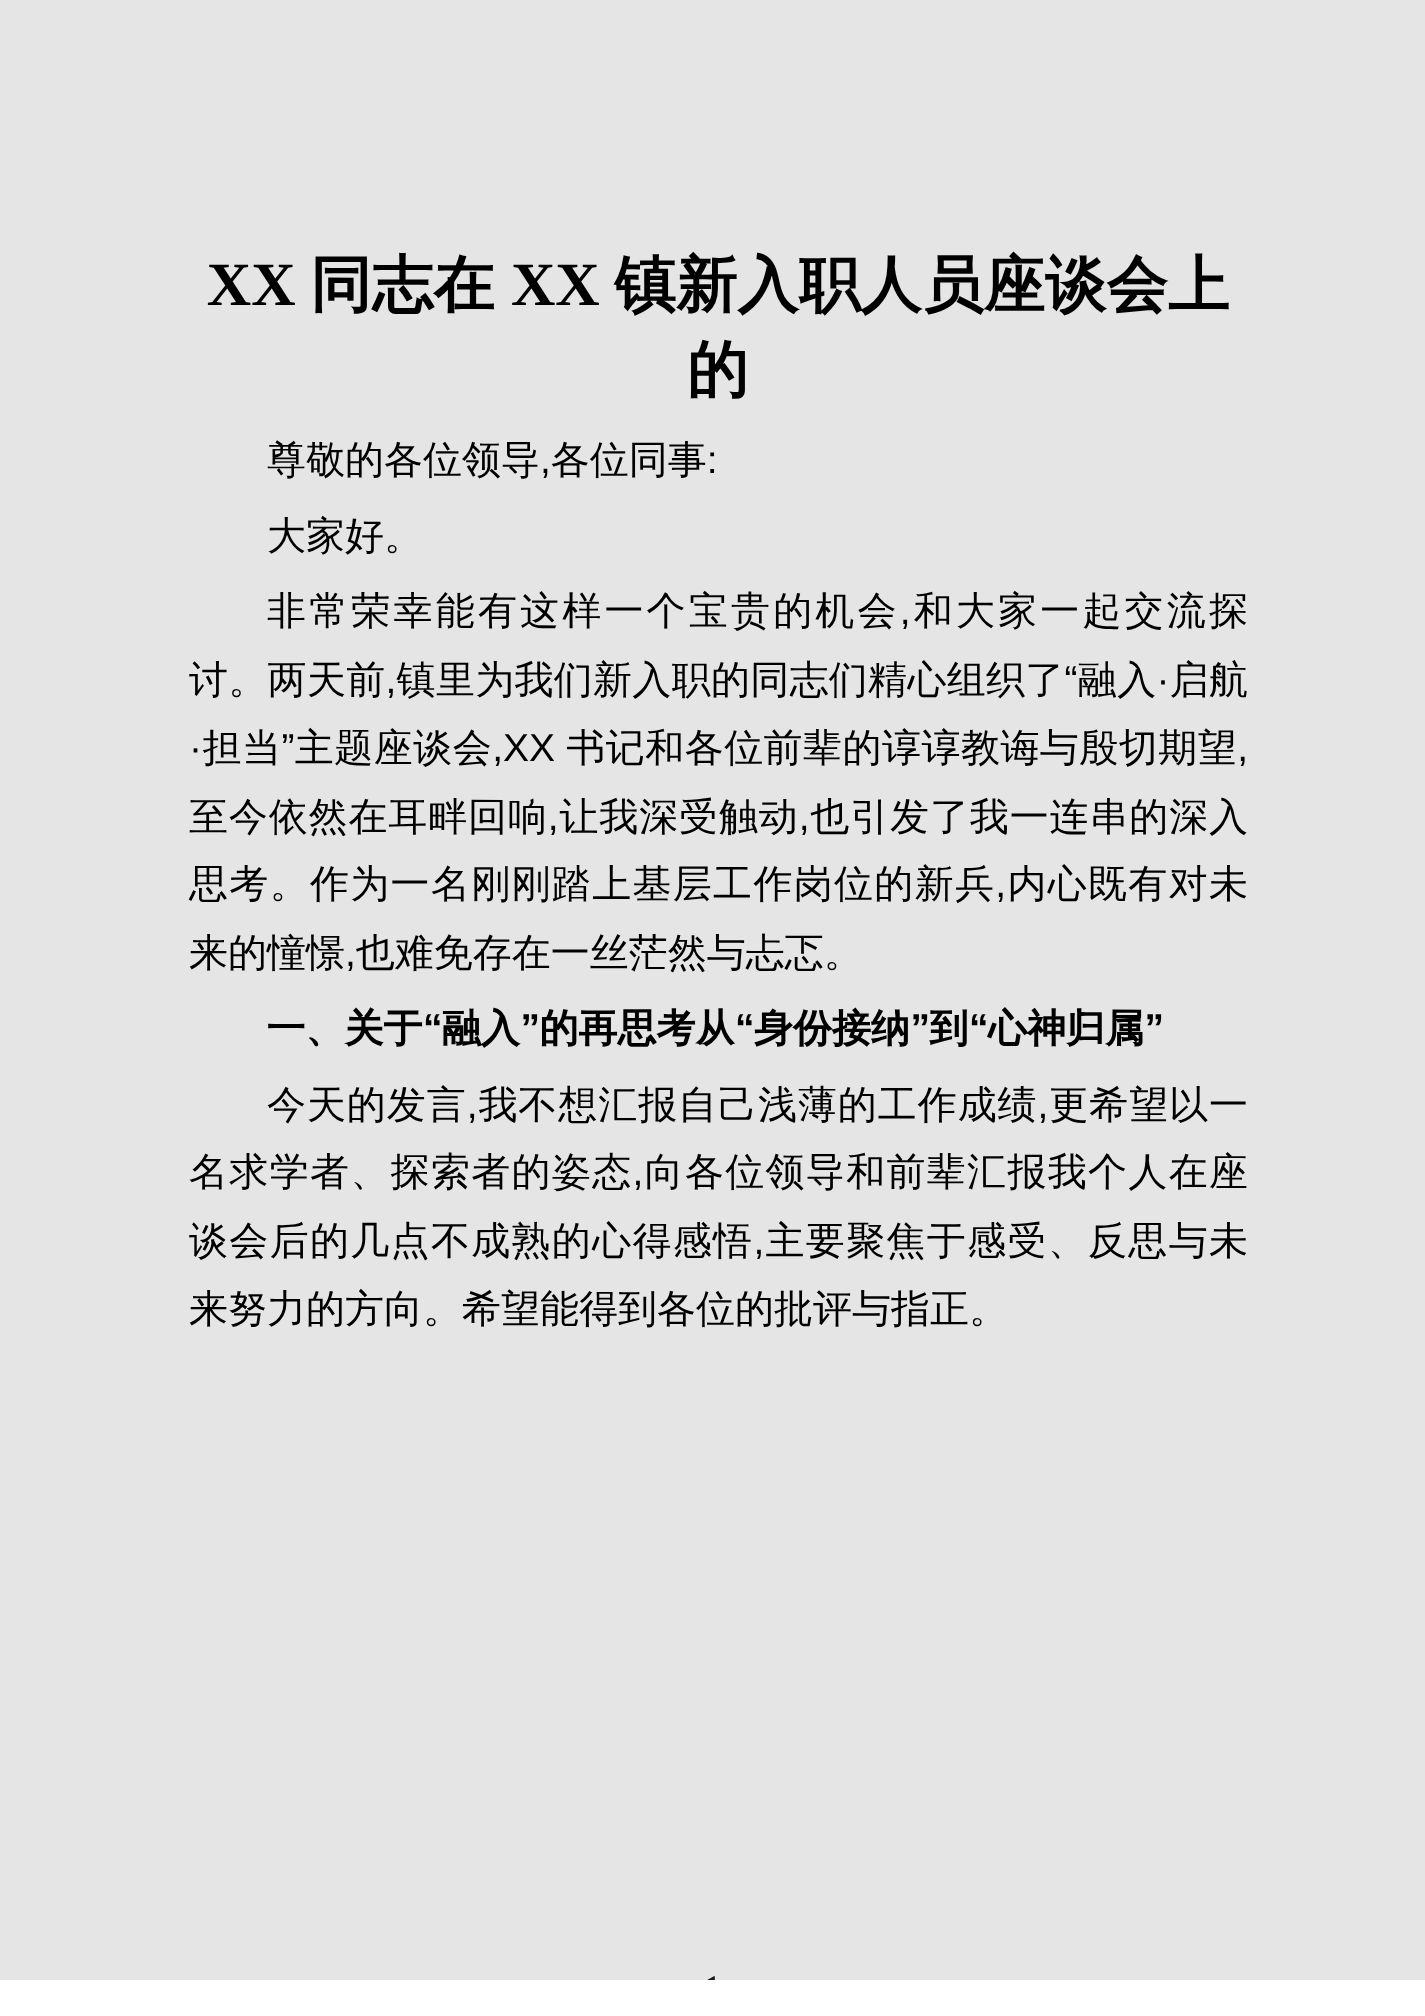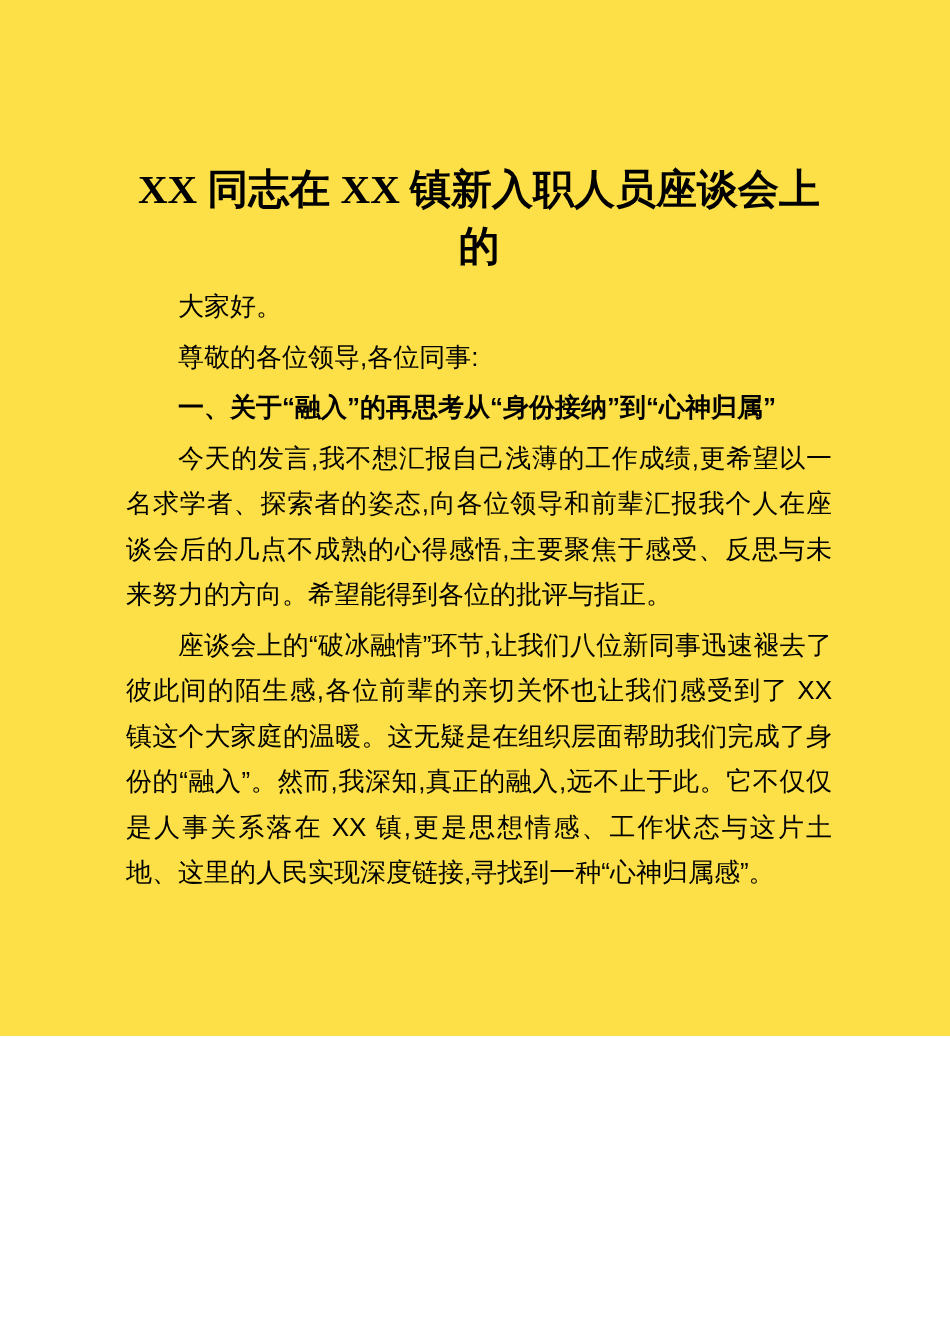--- a/index.html
+++ b/index.html
@@ -3,22 +3,22 @@
 <meta charset="utf-8">
 <style>
   html, body {
     margin: 0;
     padding: 0;
     background: #ffffff;
   }
   .page {
     position: relative;
     width: 950px;
-    height: 1036px;
-    background: #fde047;
+    height: 1320px;
+    background: #e5e5e5;
     overflow: hidden;
     font-family: "Liberation Sans", sans-serif;
     color: #000000;
     text-decoration: underline;
   }
   .content {
     position: absolute;
     left: 126px;
     top: 161px;
     width: 706px;
@@ -74,25 +74,25 @@
 
   <div class="content">
 
     <div class="doc-title" id="title-block">
 
     <div>XX 同志在 XX 镇新入职人员座谈会上的</div>
       </div>
 
     <div class="doc-body" id="body-block">
 
-    <div class="para">大家好。</div>
-        <div class="para">尊敬的各位领导,各位同事:</div>
+    <div class="para">尊敬的各位领导,各位同事:</div>
+        <div class="para">大家好。</div>
+        <div class="para">非常荣幸能有这样一个宝贵的机会,和大家一起交流探讨。两天前,镇里为我们新入职的同志们精心组织了“融入·启航·担当”主题座谈会,XX 书记和各位前辈的谆谆教诲与殷切期望,至今依然在耳畔回响,让我深受触动,也引发了我一连串的深入思考。作为一名刚刚踏上基层工作岗位的新兵,内心既有对未来的憧憬,也难免存在一丝茫然与忐忑。</div>
         <div class="para heading">一、关于“融入”的再思考从“身份接纳”到“心神归属”</div>
         <div class="para">今天的发言,我不想汇报自己浅薄的工作成绩,更希望以一名求学者、探索者的姿态,向各位领导和前辈汇报我个人在座谈会后的几点不成熟的心得感悟,主要聚焦于感受、反思与未来努力的方向。希望能得到各位的批评与指正。</div>
-        <div class="para">座谈会上的“破冰融情”环节,让我们八位新同事迅速褪去了彼此间的陌生感,各位前辈的亲切关怀也让我们感受到了 XX 镇这个大家庭的温暖。这无疑是在组织层面帮助我们完成了身份的“融入”。然而,我深知,真正的融入,远不止于此。它不仅仅是人事关系落在 XX 镇,更是思想情感、工作状态与这片土地、这里的人民实现深度链接,寻找到一种“心神归属感”。</div>
       </div>
 
   </div>
 
   <div class="footer">
     <span class="dash">—</span><span class="num">1</span><span class="dash">—</span>
   </div>
 
 </div>
 

